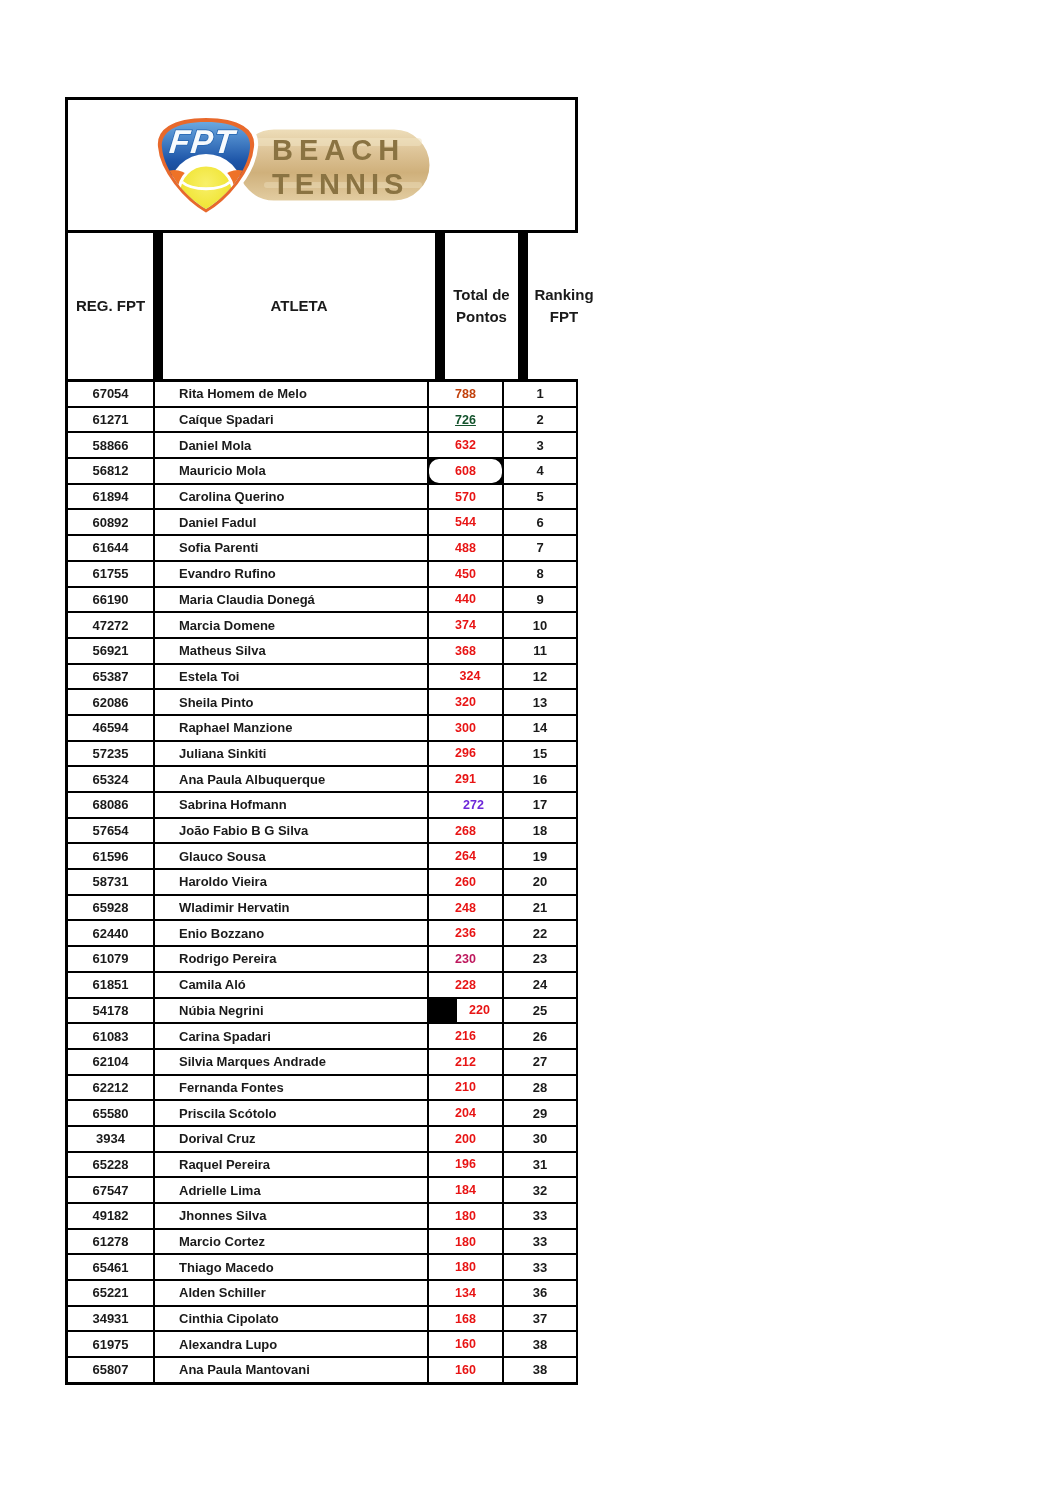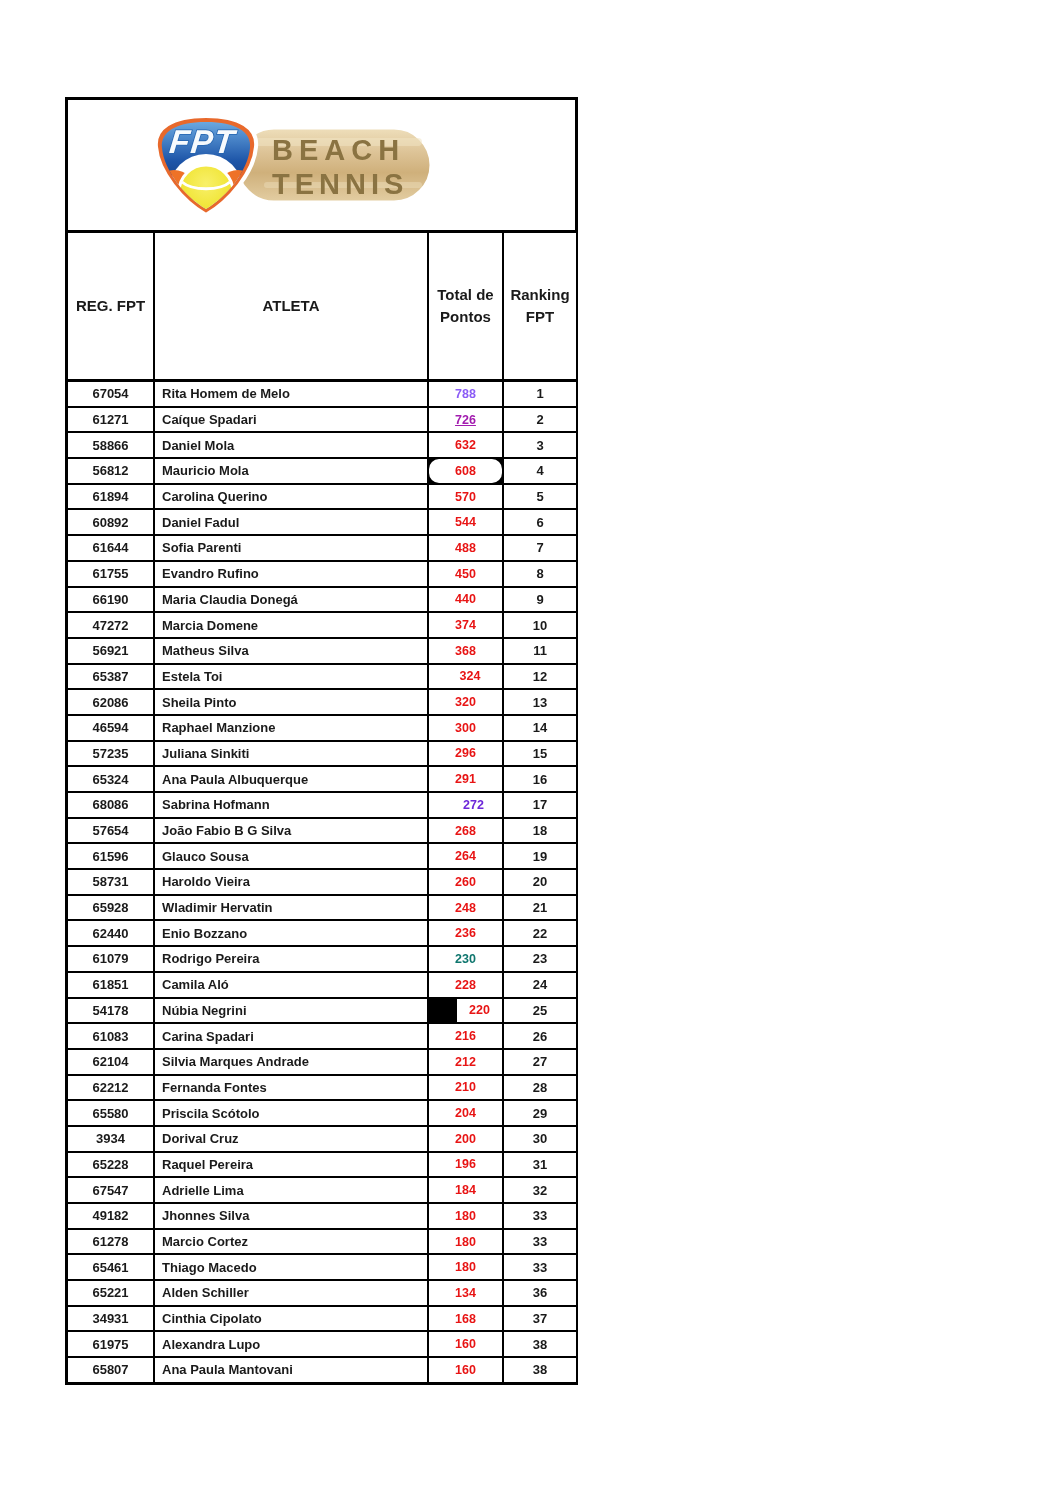--- a/index.html
+++ b/index.html
@@ -22,21 +22,21 @@
     background:#ffffff;
     border-bottom:3px solid #000;
     display:flex;align-items:center;justify-content:center;
   }
   .logo-box svg{transform:translateX(-32px);}
   
   .hdr{
     display:grid;
     grid-template-columns:85px 272px 73px 72px;
     grid-auto-rows:146px;
-    gap:2px;
+    gap:10px;
     background:#000;
     border-bottom:3px solid #000;
   }
   .hdr-cell{
     background:#fff;
     display:flex;align-items:center;justify-content:center;
     text-align:center;
     font-weight:bold;font-size:15px;color:#1a1a1a;
     line-height:1.5;
     padding:0 4px;
@@ -49,21 +49,21 @@
     gap:2px;
     background:#000;
   }
   .cell{
     background:#fff;
     display:flex;align-items:center;
     font-weight:bold;font-size:13px;color:#1a1a1a;
     overflow:hidden;white-space:nowrap;
   }
   .c-reg,.c-pts,.c-rank{justify-content:center;}
-  .c-ath{justify-content:flex-start;padding-left:7px;}
+  .c-ath{justify-content:flex-start;padding-left:24px;}
   .c-pts{font-size:12.5px;}
 </style>
 </head>
 <body>
 
 <div class="table-wrap">
 
   <div class="logo-box">
     <svg width="292" height="114" viewBox="0 0 292 114">
       <defs>
@@ -114,25 +114,25 @@
   <div class="hdr">
     <div class="hdr-cell">REG. FPT</div>
     <div class="hdr-cell">ATLETA</div>
     <div class="hdr-cell">Total de Pontos</div>
     <div class="hdr-cell">Ranking FPT</div>
   </div>
 
   <div class="rows" id="rows-container">
       <div class="cell c-reg">67054</div>
       <div class="cell c-ath">Rita Homem de Melo</div>
-      <div class="cell c-pts" style="color: #8b5cf6;">788</div>
+      <div class="cell c-pts" style="color: #c2410c;">788</div>
       <div class="cell c-rank">1</div>
       <div class="cell c-reg">61271</div>
       <div class="cell c-ath">Caíque Spadari</div>
-      <div class="cell c-pts" style="color: #a21caf; text-decoration: underline;">726</div>
+      <div class="cell c-pts" style="color: #14532d; text-decoration: underline;">726</div>
       <div class="cell c-rank">2</div>
       <div class="cell c-reg">58866</div>
       <div class="cell c-ath">Daniel Mola</div>
       <div class="cell c-pts" style="color: rgb(232, 20, 20);">632</div>
       <div class="cell c-rank">3</div>
       <div class="cell c-reg">56812</div>
       <div class="cell c-ath">Mauricio Mola</div>
       <div class="cell c-pts" style="color: rgb(232, 20, 20); border-radius: 10px;">608</div>
       <div class="cell c-rank">4</div>
       <div class="cell c-reg">61894</div>
@@ -202,21 +202,21 @@
       <div class="cell c-reg">65928</div>
       <div class="cell c-ath">Wladimir Hervatin</div>
       <div class="cell c-pts" style="color: rgb(232, 20, 20);">248</div>
       <div class="cell c-rank">21</div>
       <div class="cell c-reg">62440</div>
       <div class="cell c-ath">Enio Bozzano</div>
       <div class="cell c-pts" style="color: rgb(232, 20, 20);">236</div>
       <div class="cell c-rank">22</div>
       <div class="cell c-reg">61079</div>
       <div class="cell c-ath">Rodrigo Pereira</div>
-      <div class="cell c-pts" style="color: #0f766e;">230</div>
+      <div class="cell c-pts" style="color: #be185d;">230</div>
       <div class="cell c-rank">23</div>
       <div class="cell c-reg">61851</div>
       <div class="cell c-ath">Camila Aló</div>
       <div class="cell c-pts" style="color: rgb(232, 20, 20);">228</div>
       <div class="cell c-rank">24</div>
       <div class="cell c-reg">54178</div>
       <div class="cell c-ath">Núbia Negrini</div>
       <div class="cell c-pts" style="color: rgb(232, 20, 20); margin-left: 28px;">220</div>
       <div class="cell c-rank">25</div>
       <div class="cell c-reg">61083</div>

